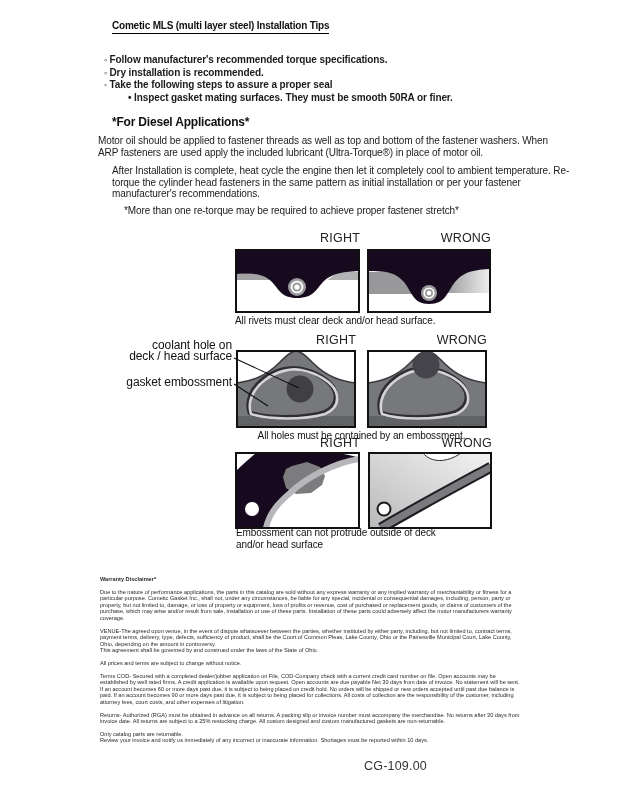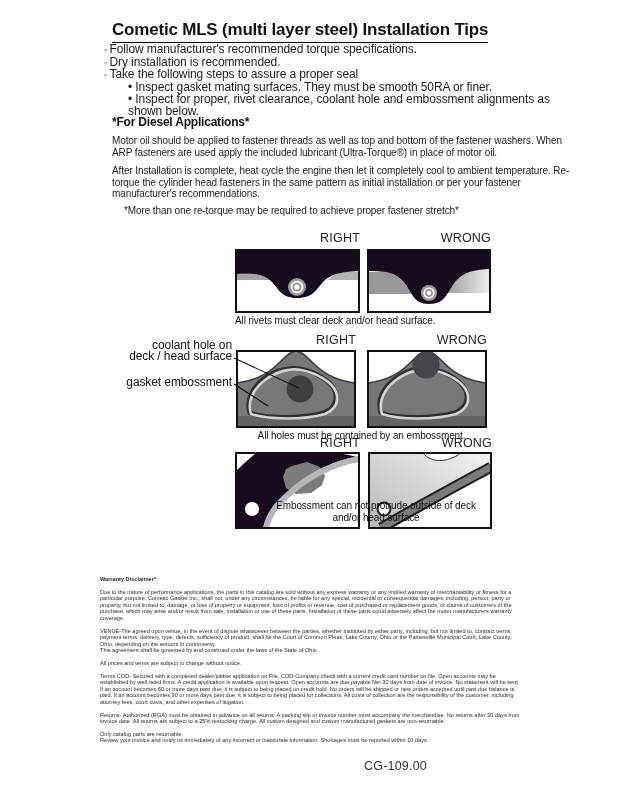--- a/index.html
+++ b/index.html
@@ -1,29 +1,29 @@
 <!DOCTYPE html>
 <html><head>
 <meta charset="utf-8">
 <style>
   html,body{margin:0;padding:0;background:#ffffff;}
   .page{position:relative;width:618px;height:800px;background:#ffffff;overflow:hidden;
         font-family:"Liberation Sans",sans-serif;color:#1b1b1b;}
   .abs{position:absolute;}
 
-  .doc-title{left:112px;top:20px;font-size:17px;font-weight:bold;letter-spacing:-0.2px;
+  .doc-title{left:112px;top:20px;font-size:10px;font-weight:bold;letter-spacing:-0.2px;
              border-bottom:1.5px solid #000;padding-bottom:2px;color:#111;text-align:center;}
 
-  .tips{left:104px;top:44px;font-size:12px;line-height:11.7px;letter-spacing:-0.1px;width:480px;}
+  .tips{left:104px;top:54px;font-size:10px;line-height:11.7px;letter-spacing:-0.1px;width:480px;font-weight:bold;}
   .tip-item::before{content:"\25E6\00a0";font-size:9px;}
   .sub-item{padding-left:24px;}
   .sub-item::before{content:"\2022\00a0";}
 
   .diesel-heading{left:112px;top:115px;font-size:12px;font-weight:bold;letter-spacing:-0.2px;color:#111;}
-  .diesel-p1{left:112px;top:135px;width:468px;font-size:10px;line-height:11.7px;letter-spacing:-0.1px;}
+  .diesel-p1{left:98px;top:135px;width:468px;font-size:10px;line-height:11.7px;letter-spacing:-0.1px;}
   .diesel-p2{left:112px;top:165px;width:468px;font-size:10px;line-height:11.7px;letter-spacing:-0.1px;}
   .diesel-note{left:112px;top:205px;width:468px;font-size:10px;letter-spacing:-0.1px;margin-left:12px;}
 
   .rw-label{font-size:12.5px;color:#222;text-align:right;letter-spacing:0.2px;}
   .r1-right-label{left:235px;top:231px;width:125px;}
   .r1-wrong-label{left:367px;top:231px;width:124px;}
   .r2-right-label{left:236px;top:333px;width:120px;}
   .r2-wrong-label{left:367px;top:333px;width:120px;}
   .r3-right-label{left:235px;top:436px;width:125px;}
   .r3-wrong-label{left:368px;top:436px;width:124px;}
@@ -32,21 +32,21 @@
   .p-r1-right{left:235px;top:249px;width:125px;height:64px;}
   .p-r1-wrong{left:367px;top:249px;width:124px;height:64px;}
   .p-r2-right{left:236px;top:350px;width:120px;height:78px;}
   .p-r2-wrong{left:367px;top:350px;width:120px;height:78px;}
   .p-r3-right{left:235px;top:452px;width:125px;height:77px;}
   .p-r3-wrong{left:368px;top:452px;width:124px;height:77px;}
 
   .caption{font-size:10px;letter-spacing:-0.1px;color:#111;}
   .r1-caption{left:235px;top:315px;width:300px;}
   .r2-caption{left:236px;top:430px;width:251px;text-align:center;}
-  .r3-caption{left:236px;top:500px;width:280px;line-height:11.5px;text-align:center;}
+  .r3-caption{left:236px;top:527px;width:280px;line-height:11.5px;}
 
   .callout{font-size:12px;letter-spacing:-0.1px;color:#111;text-align:right;width:114px;left:118px;line-height:11px;}
   .callout-coolant{top:340px;}
   .callout-emboss{top:377px;}
   .leader-svg{left:118px;top:338px;width:200px;height:80px;z-index:5;pointer-events:none;}
 
   .disclaimer{left:100px;top:576px;width:420px;font-size:5.6px;line-height:6.6px;color:#2a2a2a;}
   .disc-h{font-weight:bold;margin-bottom:6px;}
   .disc-p{margin-bottom:6px;}
   .disc-p.tight{margin-bottom:0;}
@@ -58,21 +58,20 @@
 
 <div class="page">
 
   <div class="abs doc-title">Cometic MLS (multi layer steel) Installation Tips</div>
 
   <div class="abs tips">
     <div class="tip-item">Follow manufacturer's recommended torque specifications.</div>
     <div class="tip-item">Dry installation is recommended.</div>
     <div class="tip-item">Take the following steps to assure a proper seal</div>
     <div class="sub-item">Inspect gasket mating surfaces.  They must be smooth 50RA or finer.</div>
-    <div class="sub-item">Inspect for proper, rivet clearance, coolant hole and embossment alignments as shown below.</div>
   </div>
 
   <div class="abs diesel-heading">*For Diesel Applications*</div>
   <div class="abs diesel-p1">Motor oil should be applied to fastener threads as well as top and bottom of the fastener washers. When ARP fasteners are used apply the included lubricant (Ultra-Torque®) in place of motor oil.</div>
   <div class="abs diesel-p2">After Installation is complete, heat cycle the engine then let it completely cool to ambient temperature. Re-torque the cylinder head fasteners in the same pattern as initial installation or per your fastener manufacturer's recommendations.</div>
   <div class="abs diesel-note">*More than one re-torque may be required to achieve proper fastener stretch*</div>
 
   <div class="abs rw-label r1-right-label">RIGHT</div>
   <div class="abs rw-label r1-wrong-label">WRONG</div>
 

